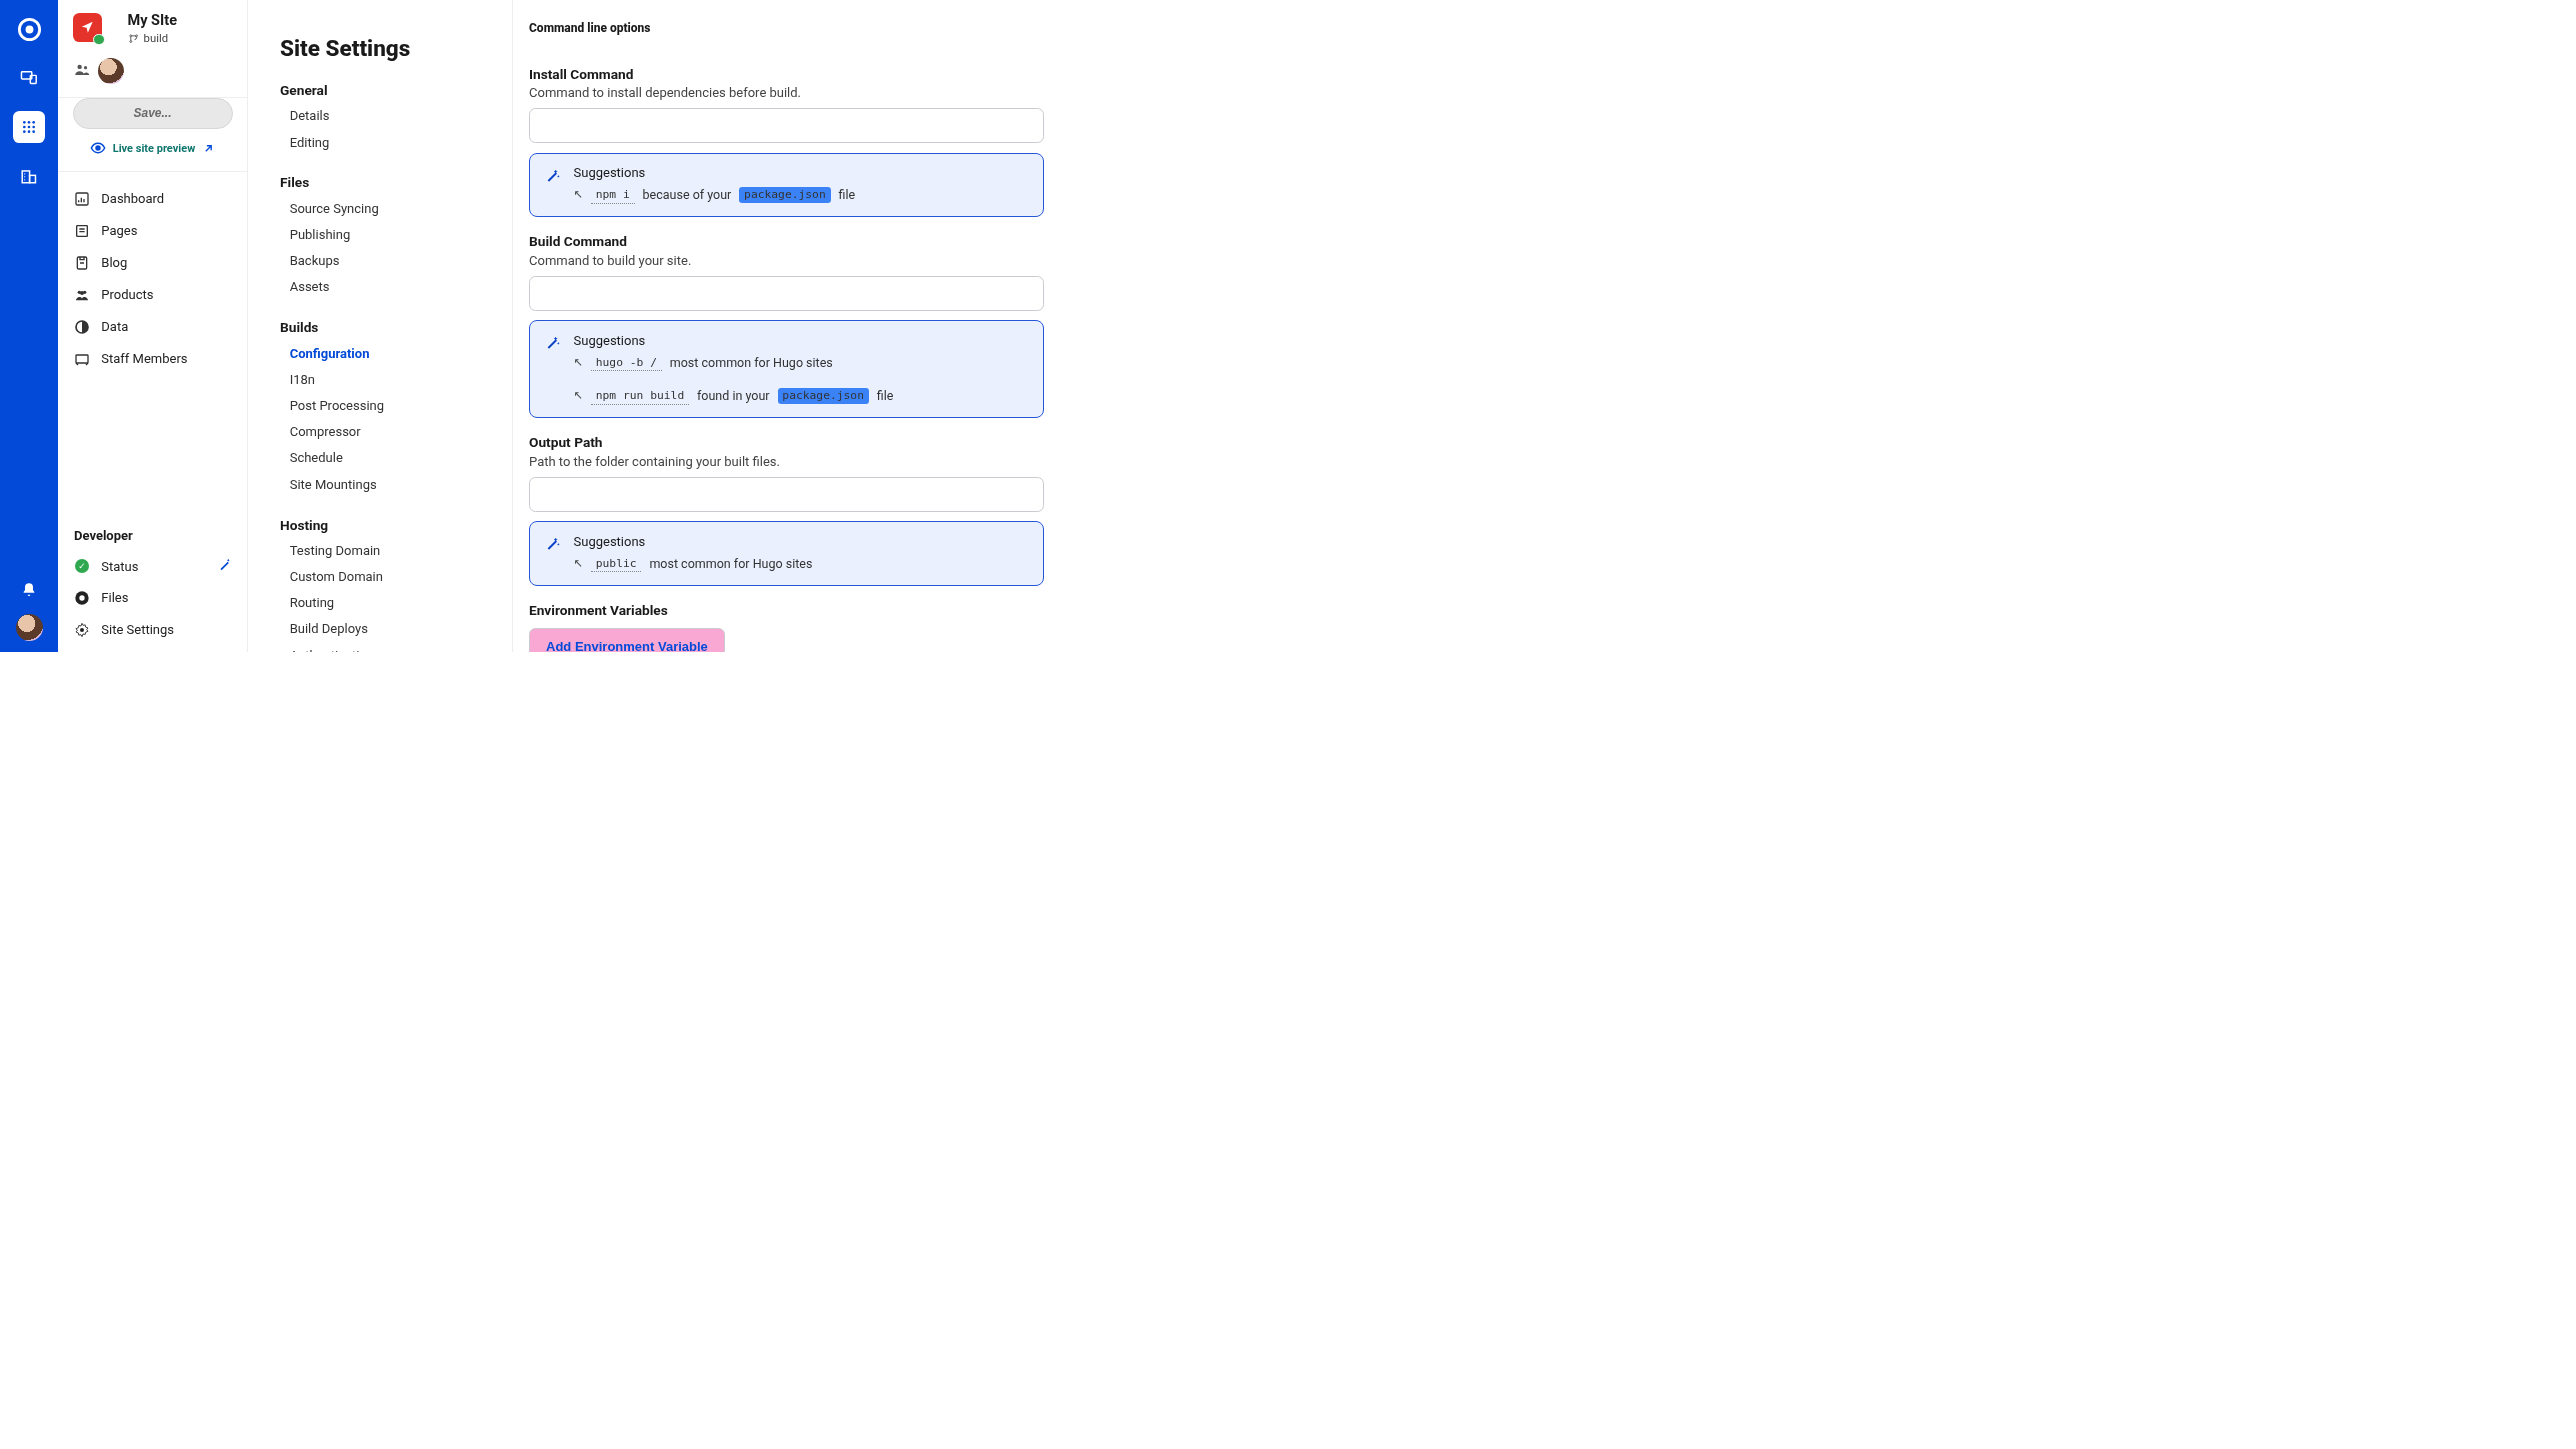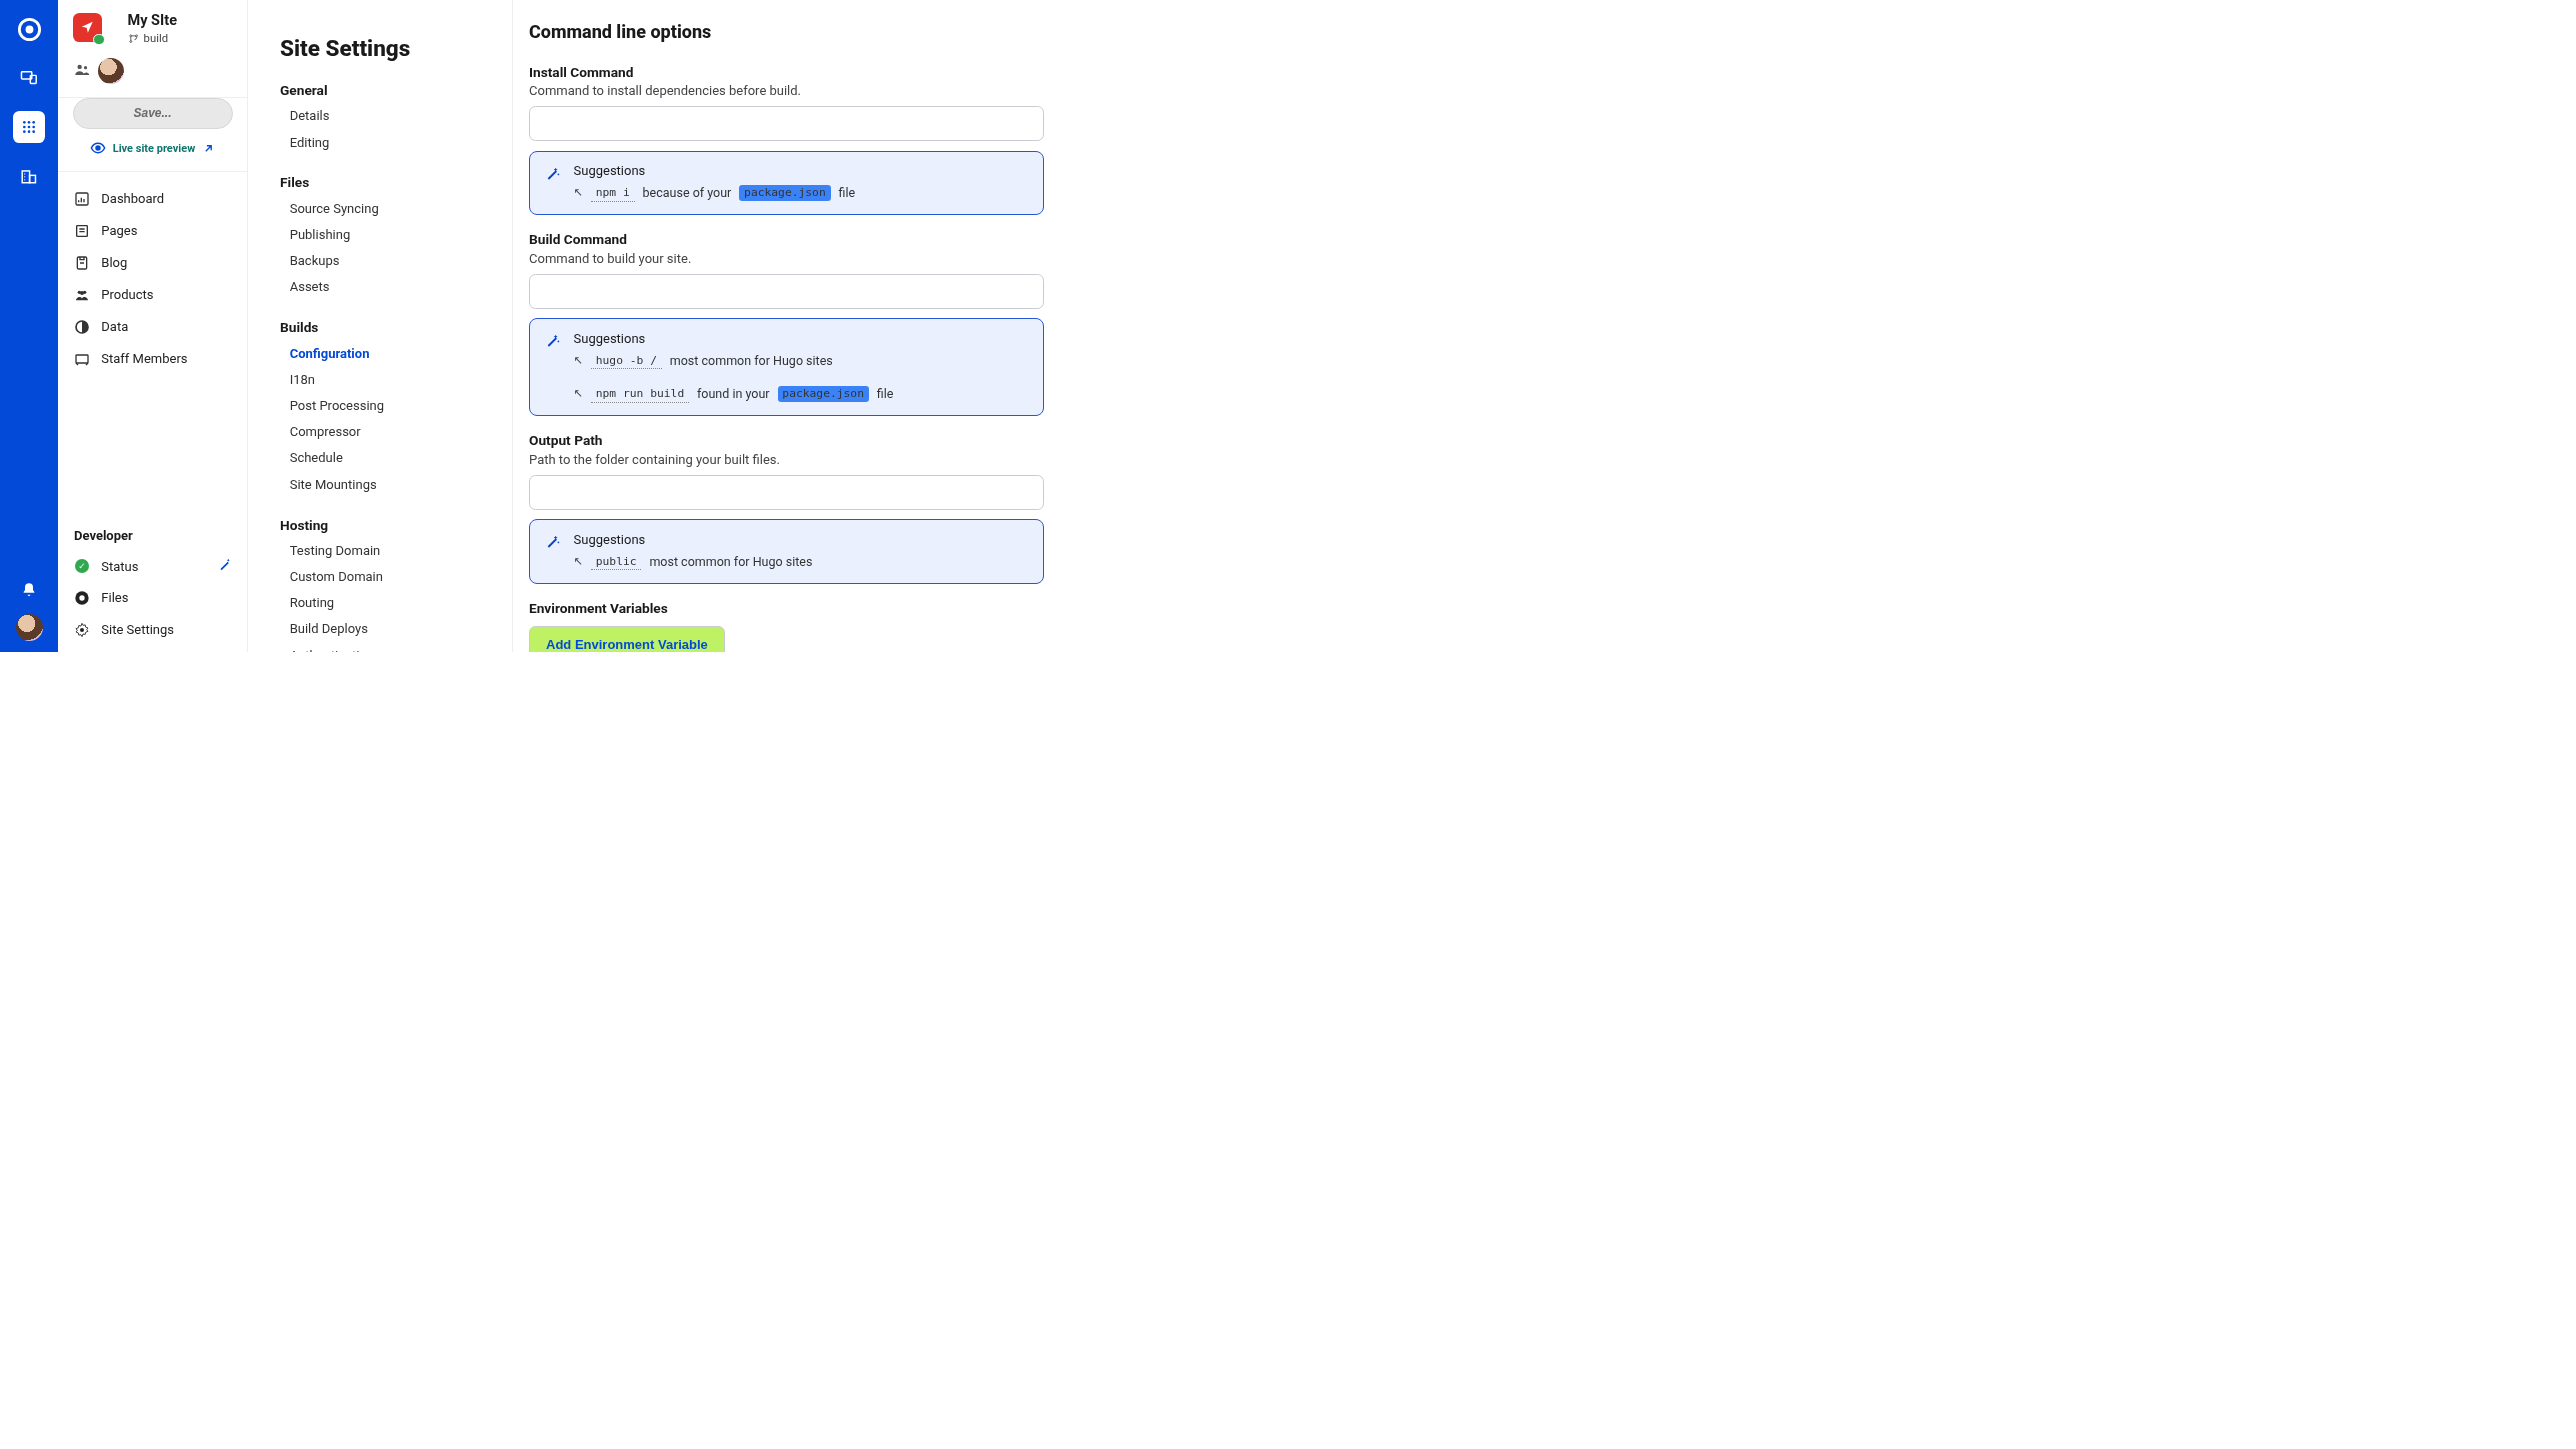--- a/index.html
+++ b/index.html
@@ -153,21 +153,21 @@
   cursor:pointer;
 }
 .settings-item.active { color:#034ad8; font-weight:700; }
 
 .main {
   flex:1;
   padding: 16px 24px 16px 16px;
   overflow-y:auto;
   border-left:0.8px solid #eceef0;
 }
-.panel-title { font-size:18px; font-weight:800; margin-bottom:22px; margin-top:4.8px;}
+.panel-title { font-size:12px; font-weight:800; margin-bottom:31px; margin-top:4.8px;}
 .field-block { margin-bottom: 16px; }
 .field-label { font-weight:700; font-size:13.7px; margin-bottom:3.2px;}
 .field-help { color:#444; font-size:13px; margin-bottom:8px;}
 .text-input {
   width: 515px;
   height: 35px;
   border:0.8px solid #c9cbd0;
   border-radius:6.4px;
   padding: 0 9.7px;
   font-size:12px;
@@ -200,21 +200,21 @@
   background:#3b82f6;
   padding: 1.6px 4.8px;
   border-radius:3.2px;
   font-size:11.3px;
 }
 .add-btn {
   height:37px;
   padding: 0 16px;
   border:0.8px solid #c9cbd0;
   border-radius:6.4px;
-  background:#bef264;
+  background:#f9a8d4;
   color:#034ad8;
   font-weight:700;
   font-size:13px;
   display:inline-flex;
   align-items:center;
 }
 </style>
 </head>
 <body>
 

